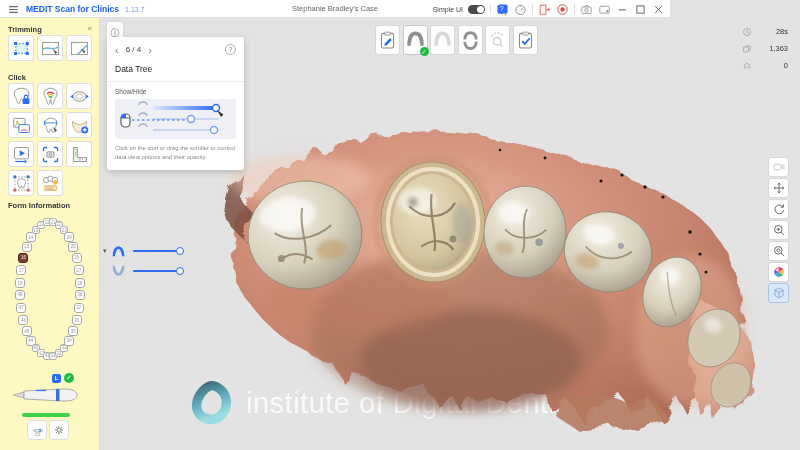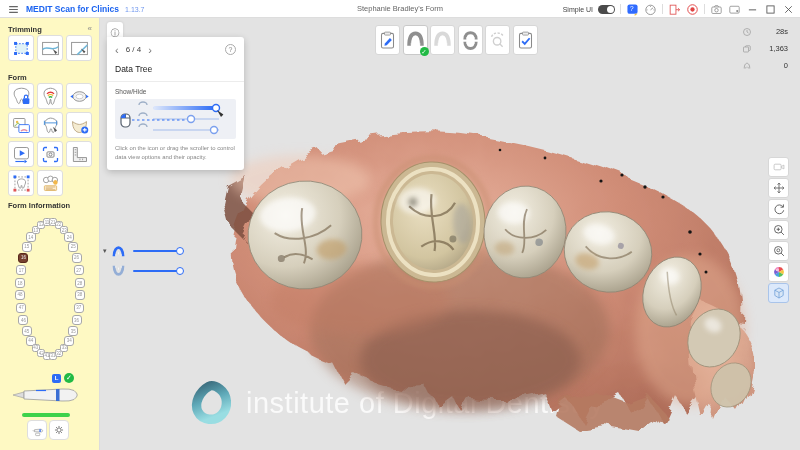--- a/index.html
+++ b/index.html
@@ -1,21 +1,21 @@
 <!DOCTYPE html>
 <html><head>
 <meta charset="utf-8">
 <style>
   * { margin:0; padding:0; box-sizing:border-box; }
   html,body { width:800px; height:450px; overflow:hidden; }
   body { font-family:"Liberation Sans", sans-serif; background:#e3e3e3; position:relative; }
   .app { position:absolute; inset:0; }
 
   
-  .titlebar { position:absolute; left:0; top:0; width:800px; height:18px; background:#fff;
+  .titlebar { position:absolute; left:0; top:0; width:670px; height:18px; background:#fff;
     border-bottom:1px solid #ddd; z-index:20; }
   .tb-left { position:absolute; left:7px; top:0; height:18px; display:flex; align-items:center; gap:6px; }
   .app-name { color:#1b63f0; font-weight:bold; font-size:8.5px; }
   .app-version { color:#5b8bف0; color:#6f97ee; font-size:7px; }
   .case-title { position:absolute; left:0; right:0; top:0; height:18px; text-align:center;
     line-height:18px; font-size:7.5px; color:#666; }
   .tb-right { position:absolute; right:5px; top:0; height:18px; display:flex; align-items:center; gap:5px; z-index:2; }
   .simple-ui-label { font-size:7px; color:#444; }
   .toggle { width:17px; height:9px; border-radius:5px; background:#4a4a4a; position:relative; }
   .toggle .knob { position:absolute; right:1px; top:1px; width:7px; height:7px; border-radius:50%; background:#fff; }
@@ -243,21 +243,21 @@
   <div class="titlebar">
     <div class="tb-left">
       <span class="tb-icon">
         <svg viewBox="0 0 18 18">
             <path d="M3 5 h12 M3 9 h12 M3 13 h12" stroke="#666" stroke-width="1.6"></path>
           </svg>
       </span>
       <span class="app-name">MEDIT Scan for Clinics</span>
       <span class="app-version">1.13.7</span>
     </div>
-    <div class="case-title">Stephanie Bradley's Form</div>
+    <div class="case-title">Stephanie Bradley's Case</div>
     <div class="tb-right">
       <span class="simple-ui-label">Simple UI</span>
       <span class="toggle">
           <span class="knob"></span>
         </span>
       <span id="tb-icons" style="display:flex;align-items:center;gap:5px;">
           <span class="tb-sep"></span>
           <div class="tb-icon">
             <span style="display: flex;">
               <svg viewBox="0 0 18 18" fill="none">
@@ -363,21 +363,21 @@
         <div class="icon-btn">
           <span style="display: flex;">
             <svg viewBox="0 0 24 24" fill="none">
               <rect x="3" y="5" width="18" height="14" stroke="#8a8a8a" stroke-width="1"></rect>
               <path d="M9.5 19 L21 8" stroke="#6fb6d8" stroke-width="1.8"></path>
               <path d="M13.5 12 l3.6 5.5 1.8-2.1 z" fill="#555"></path>
             </svg>
           </span>
         </div>
       </div>
-    <div class="side-title" style="top:55px;">Form</div>
+    <div class="side-title" style="top:55px;">Click</div>
     <div class="btn-grid" id="tool-buttons" style="top:65px;">
         <div class="icon-btn">
           <span style="display: flex;">
             <svg viewBox="0 0 24 24" fill="none">
               <path d="M6 4 C3 6 3 10 5 13 C7 16 7 20 9 20 C11 20 10 15 12 15 C14 15 13 20 15 20 C17 20 17 16 19 13 C21 10 21 6 18 4 C14 2 10 2 6 4 Z" fill="#fff" stroke="#8a8a8a" stroke-width="1"></path>
               <rect x="13.5" y="14" width="7.5" height="6.5" rx="1" fill="#2d6cf6"></rect>
               <path d="M15.3 14 v-1.8 a1.9 1.9 0 0 1 3.8 0 V14" stroke="#2d6cf6" stroke-width="1.4"></path>
             </svg>
           </span>
         </div>

